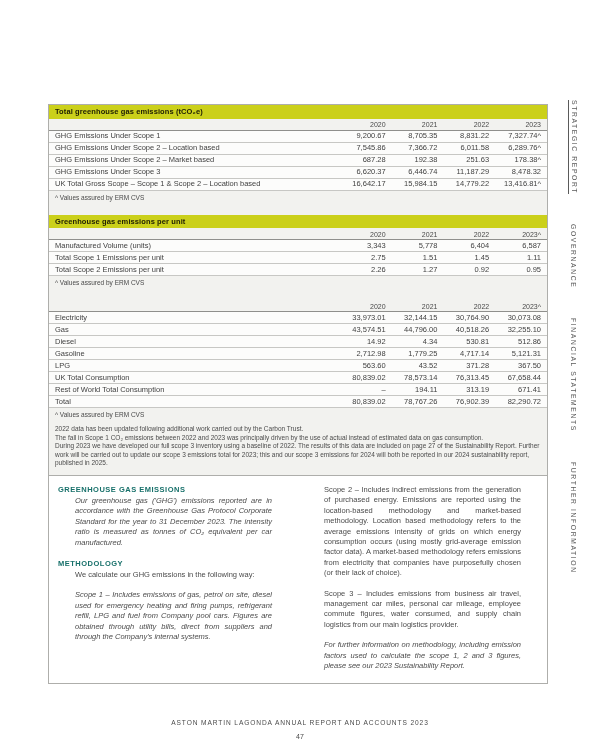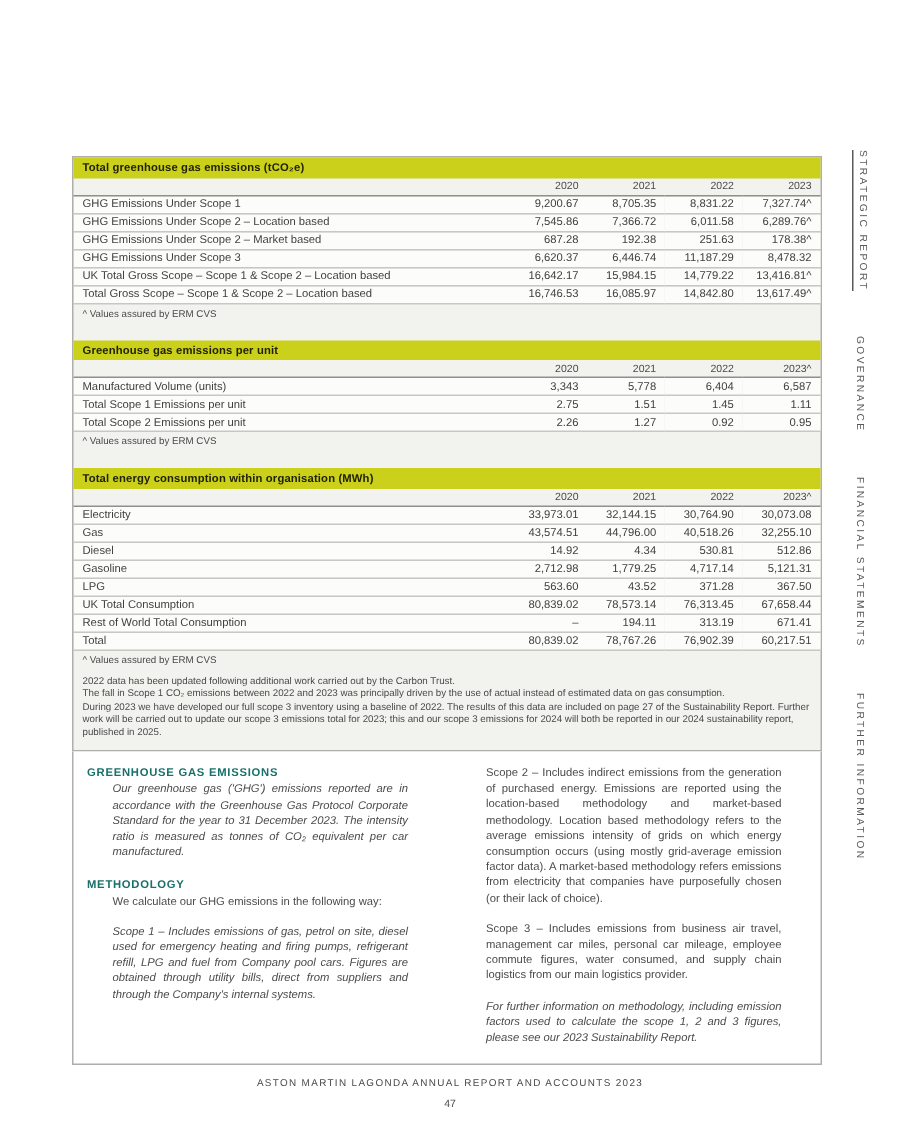--- a/index.html
+++ b/index.html
@@ -117,27 +117,20 @@
             <td>11,187.29</td>
             <td>8,478.32</td>
           </tr>
           <tr>
             <td class="lbl">UK Total Gross Scope – Scope 1 &amp; Scope 2 – Location based</td>
             <td>16,642.17</td>
             <td>15,984.15</td>
             <td>14,779.22</td>
             <td>13,416.81^</td>
           </tr>
-          <tr>
-            <td class="lbl">Total Gross Scope – Scope 1 &amp; Scope 2 – Location based</td>
-            <td>16,746.53</td>
-            <td>16,085.97</td>
-            <td>14,842.80</td>
-            <td>13,617.49^</td>
-          </tr>
         </tbody>
       </table>
     <div class="tnote">^ Values assured by ERM CVS</div>
 
     <div class="table-gap"></div>
 
     <div class="band">Greenhouse gas emissions per unit</div>
     <table class="data">
         <thead>
           <tr>
@@ -169,21 +162,20 @@
             <td>1.27</td>
             <td>0.92</td>
             <td>0.95</td>
           </tr>
         </tbody>
       </table>
     <div class="tnote">^ Values assured by ERM CVS</div>
 
     <div class="table-gap"></div>
 
-    <div class="band">Total energy consumption within organisation (MWh)</div>
     <table class="data">
         <thead>
           <tr>
             <th class="lbl"></th>
             <th>2020</th>
             <th>2021</th>
             <th>2022</th>
             <th>2023^</th>
           </tr>
         </thead>
@@ -235,21 +227,21 @@
             <td>–</td>
             <td>194.11</td>
             <td>313.19</td>
             <td>671.41</td>
           </tr>
           <tr>
             <td class="lbl">Total</td>
             <td>80,839.02</td>
             <td>78,767.26</td>
             <td>76,902.39</td>
-            <td>60,217.51</td>
+            <td>82,290.72</td>
           </tr>
         </tbody>
       </table>
     <div class="tnote">^ Values assured by ERM CVS</div>
 
     <div class="notes">
         <div>2022 data has been updated following additional work carried out by the Carbon Trust.</div>
         <div>The fall in Scope 1 CO₂ emissions between 2022 and 2023 was principally driven by the use of actual instead of estimated data on gas consumption.</div>
         <div>During 2023 we have developed our full scope 3 inventory using a baseline of 2022. The results of this data are included on page 27 of the Sustainability Report. Further work will be carried out to update our scope 3 emissions total for 2023; this and our scope 3 emissions for 2024 will both be reported in our 2024 sustainability report, published in 2025.</div>
       </div>

